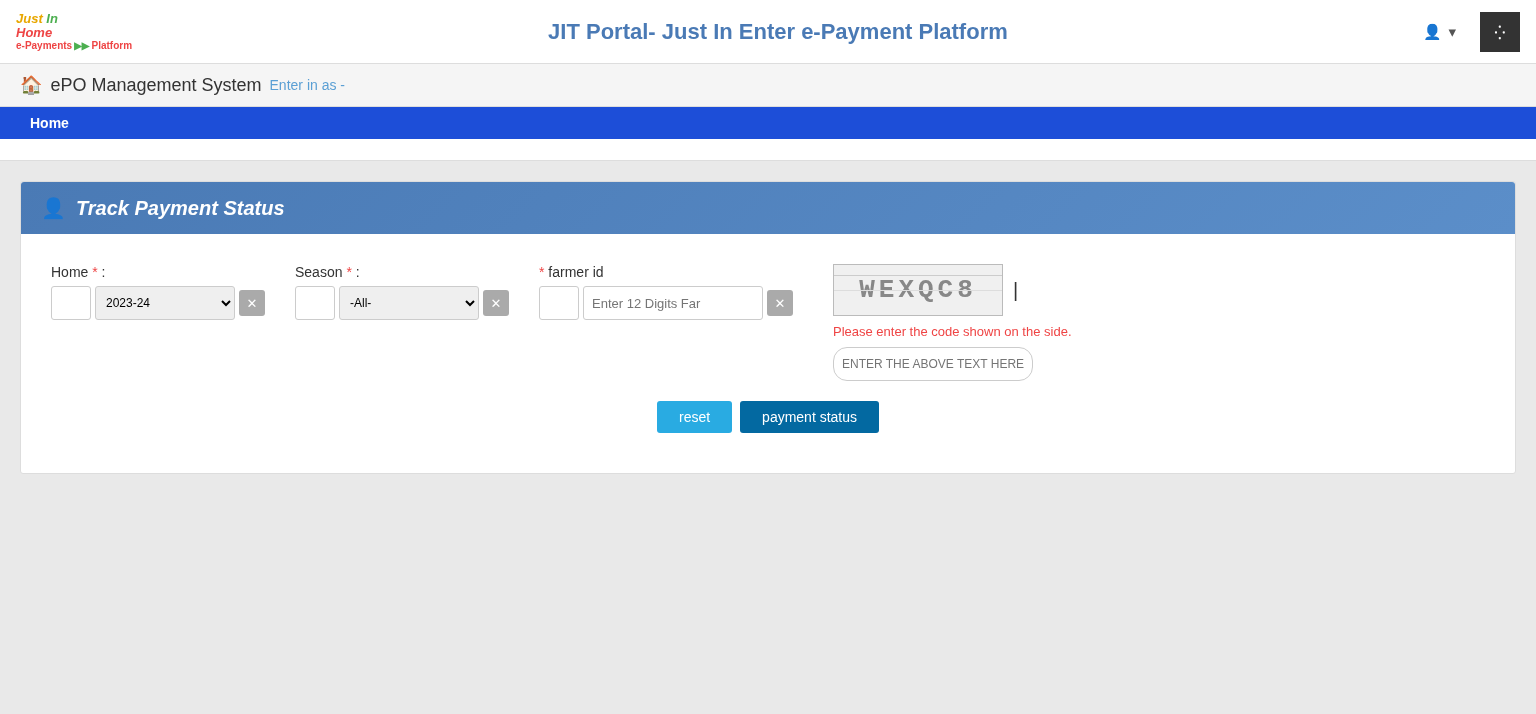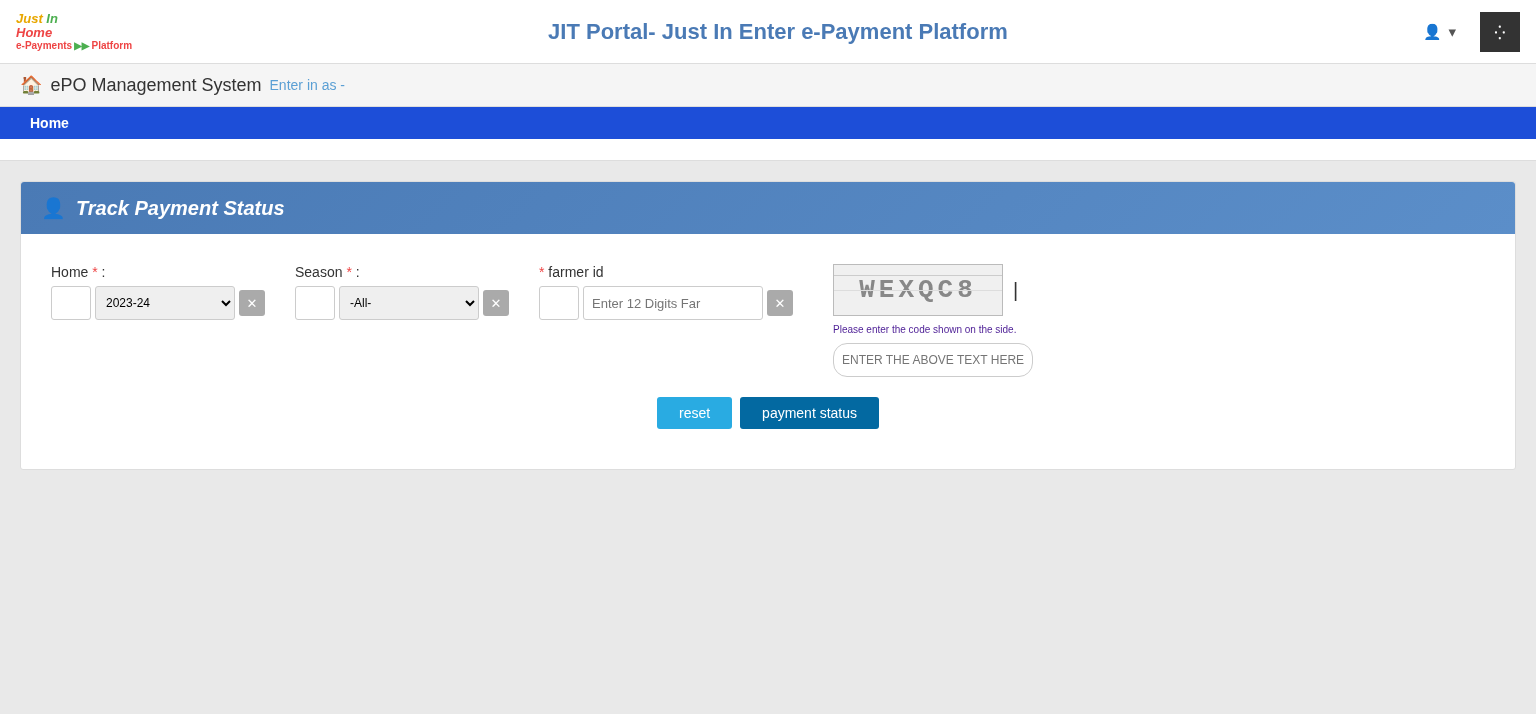--- a/index.html
+++ b/index.html
@@ -220,22 +220,22 @@
       top: 25px; left: 0; right: 0;
       height: 1px;
       background: #ddd;
     }
     .captcha-divider {
       font-size: 20px;
       color: #333;
       font-weight: normal;
     }
     .captcha-helper {
-      font-size: 10px;
-      color: #4c1d95;
+      font-size: 13px;
+      color: #ef4444;
     }
     .captcha-input {
       height: 34px;
       width: 200px;
       border: 1px solid #ccc;
       padding: 4px 8px;
       font-size: 12px;
       border-radius: 14px;
       color: #aaa;
     }

